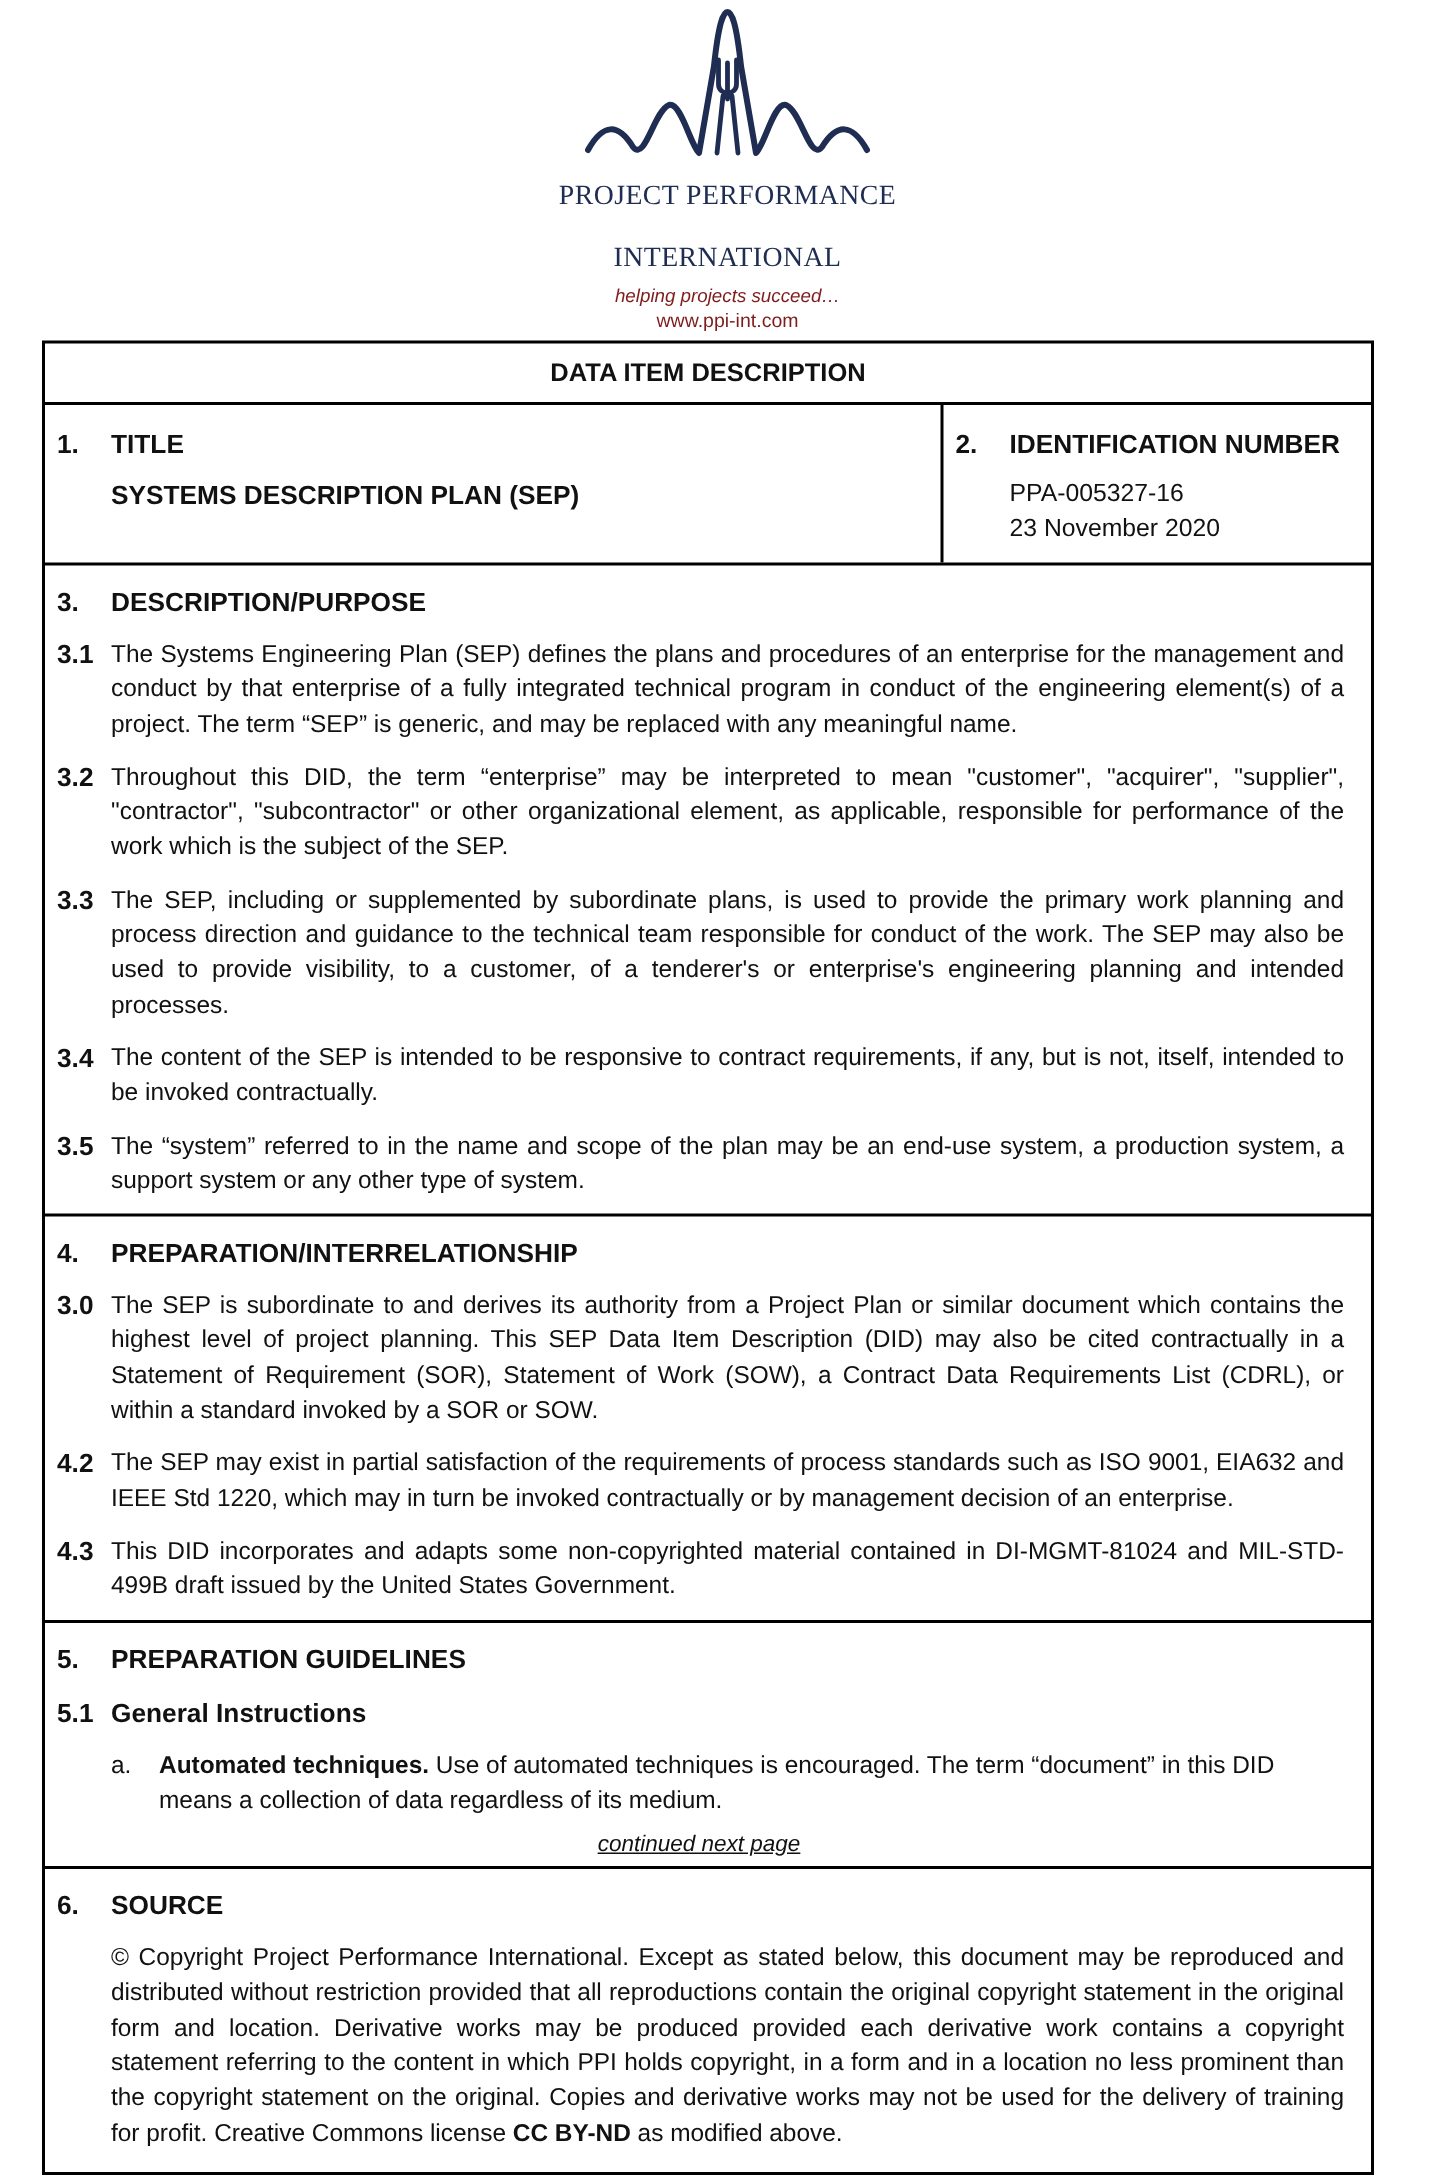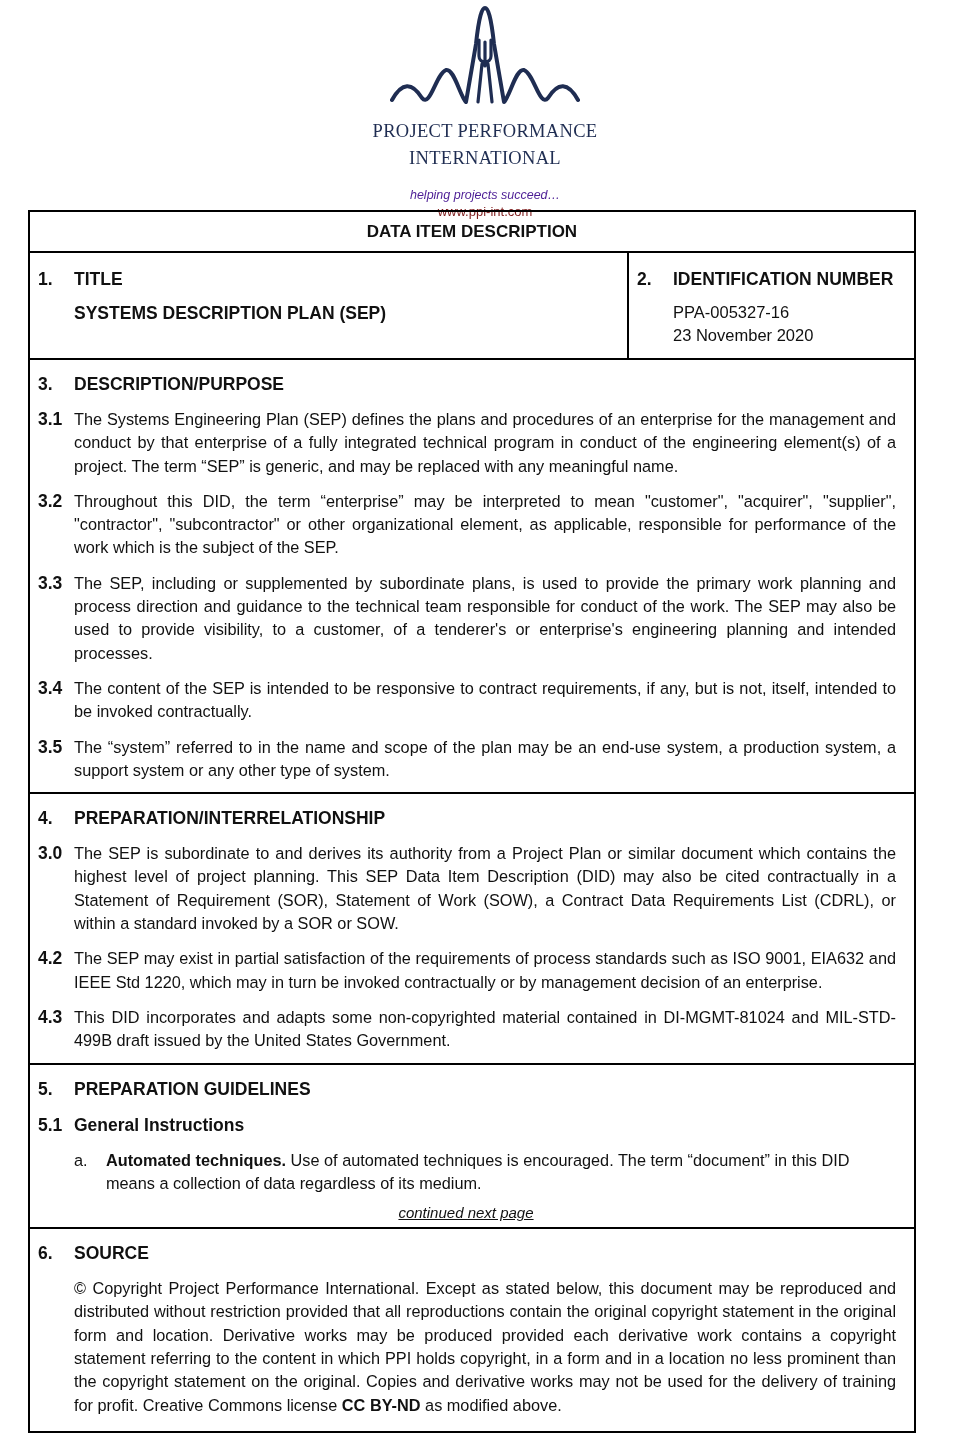--- a/index.html
+++ b/index.html
@@ -1,26 +1,26 @@
 <!DOCTYPE html>
 <html><head>
   <meta charset="utf-8">
   <style>
     * { box-sizing: border-box; margin: 0; padding: 0; }
     html, body { width: 970px; height: 1456px; background: #ffffff; }
     body { font-family: "Liberation Sans", sans-serif; color: #111; position: relative; }
 
     .logo-wrap { position: absolute; left: 0; top: 0; width: 970px; text-align: center; }
     .logo-svg { display: block; margin: 4px auto 0; width: 190px; height: 104px; }
-    .org-line { font-family: "Liberation Serif", serif; color: #1f2d52; font-size: 18.5px; letter-spacing: 0.3px; line-height: 27px; }
+    .org-line { font-family: "Liberation Serif", serif; color: #1f2d52; font-size: 18.5px; letter-spacing: 0.3px; line-height: 27px; margin-top: 14px; }
     .org-line1 { margin-top: 10px; }
-    .tagline { font-style: italic; font-size: 12.5px; margin-top: 16px; color: #4c1d95; }
+    .tagline { font-style: italic; font-size: 12.5px; margin-top: 4px; color: #7f1d1d; }
     .url { font-size: 13px; margin-top: 2px; color: #7f1d1d; }
 
-    .did-table { position: absolute; left: 28px; top: 210px; width: 888px; border: 2px solid #000; }
+    .did-table { position: absolute; left: 28px; top: 227px; width: 888px; border: 2px solid #000; }
     .row { border-bottom: 2px solid #000; }
     .row:last-child { border-bottom: none; }
     .row-header { height: 41px; display: flex; align-items: center; justify-content: center; font-weight: bold; font-size: 17px; }
     .row-split { display: flex; height: 107px; }
     .cell-left { width: 599px; border-right: 2px solid #000; padding: 14px 8px; }
     .cell-right { flex: 1; padding: 14px 8px; }
 
     .sec-head { display: flex; font-weight: bold; font-size: 17.5px; line-height: 24px; }
     .sec-num { width: 36px; flex-shrink: 0; }
     .sec-title { }

